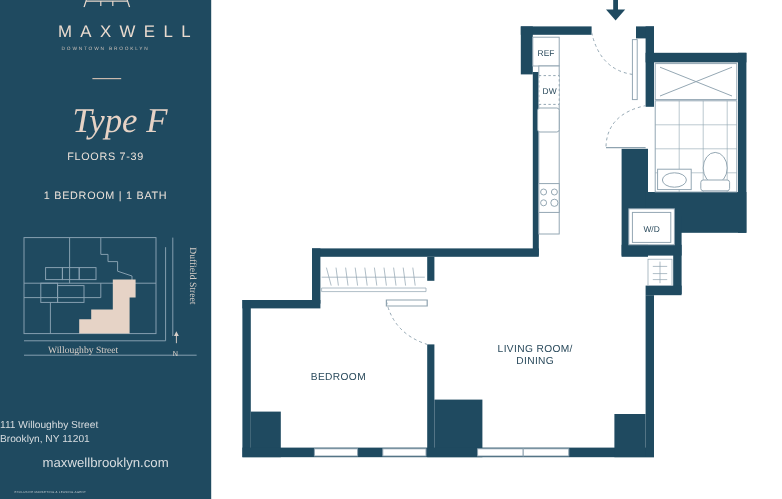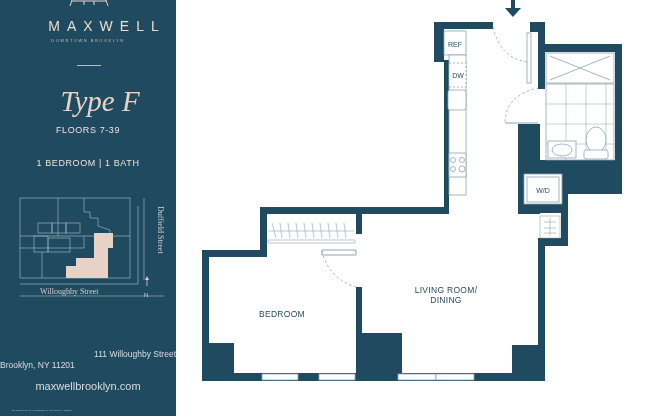--- a/index.html
+++ b/index.html
@@ -6,21 +6,21 @@
   body{width:652px;height:416px;position:relative;overflow:hidden;background:#ffffff;font-family:"Liberation Sans",sans-serif;}
   .sidebar{position:absolute;left:0;top:0;width:176px;height:416px;background:#1f4a60;color:#e8d8cc;}
   .logo-icon{position:absolute;left:68px;top:0;width:42px;height:6px;}
   .brand{position:absolute;left:0;width:176px;text-align:center;top:18px;font-size:14px;letter-spacing:7px;color:#eadbcf;padding-left:6px;box-sizing:border-box;margin-left:16px;}
   .brand-sub{position:absolute;left:0;width:176px;text-align:center;top:38px;font-size:4px;letter-spacing:1.5px;color:#c9bfb8;}
   .rule{position:absolute;left:77px;top:65px;width:24px;height:1px;background:#c9b9ad;}
   .type-title{position:absolute;left:12px;width:176px;text-align:center;top:85px;font-family:"Liberation Serif","DejaVu Serif",serif;font-size:29px;color:#e6d3c6;font-style:italic;}
   .floors{position:absolute;left:0;width:176px;text-align:center;top:125px;font-size:9px;letter-spacing:0.6px;color:#ece2da;}
   .beds{position:absolute;left:0;width:176px;text-align:center;top:142px;font-size:9px;letter-spacing:0.6px;color:#ece2da;margin-top:16px;}
   .keyplan{position:absolute;left:18px;top:196px;width:146px;height:110px;}
-  .address1{position:absolute;left:0;width:176px;text-align:right;top:349px;font-size:8.5px;color:#d8dde0;}
+  .address1{position:absolute;left:0;width:176px;text-align:left;top:349px;font-size:8.5px;color:#d8dde0;}
   .address2{position:absolute;left:0;width:176px;text-align:left;top:360px;font-size:8.5px;color:#d8dde0;}
   .website{position:absolute;left:0;width:176px;text-align:center;top:380px;font-size:11px;color:#d8dde0;}
   .agent{position:absolute;left:12px;top:409px;font-size:2.5px;color:#bcc6cc;letter-spacing:0.2px;}
   .plan{position:absolute;left:176px;top:0;width:476px;height:416px;}
 </style>
 </head>
 <body>
 
 <div class="sidebar">
   <svg class="logo-icon" viewBox="0 0 42 6">

